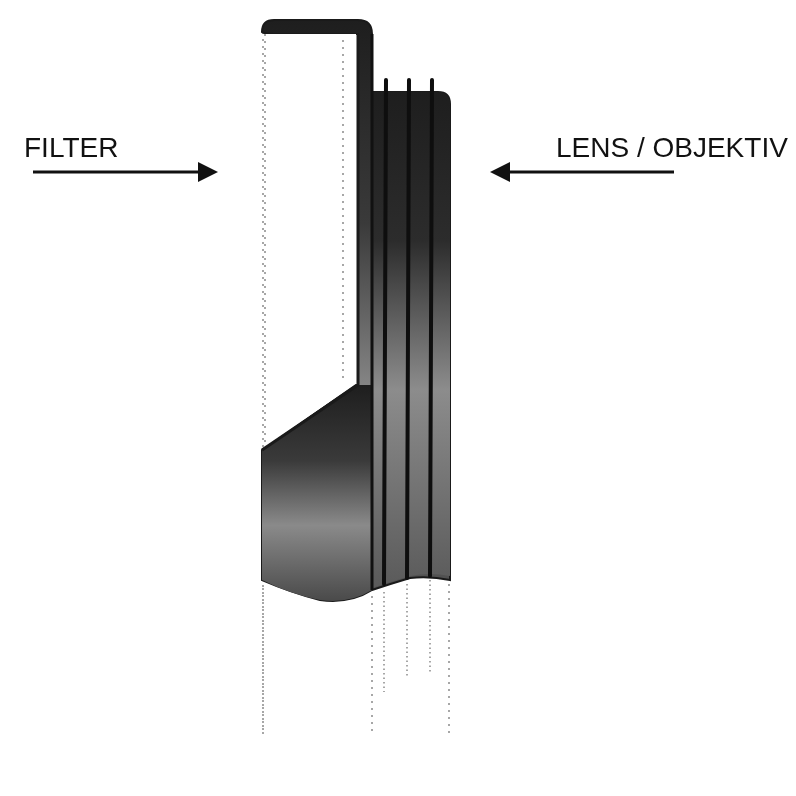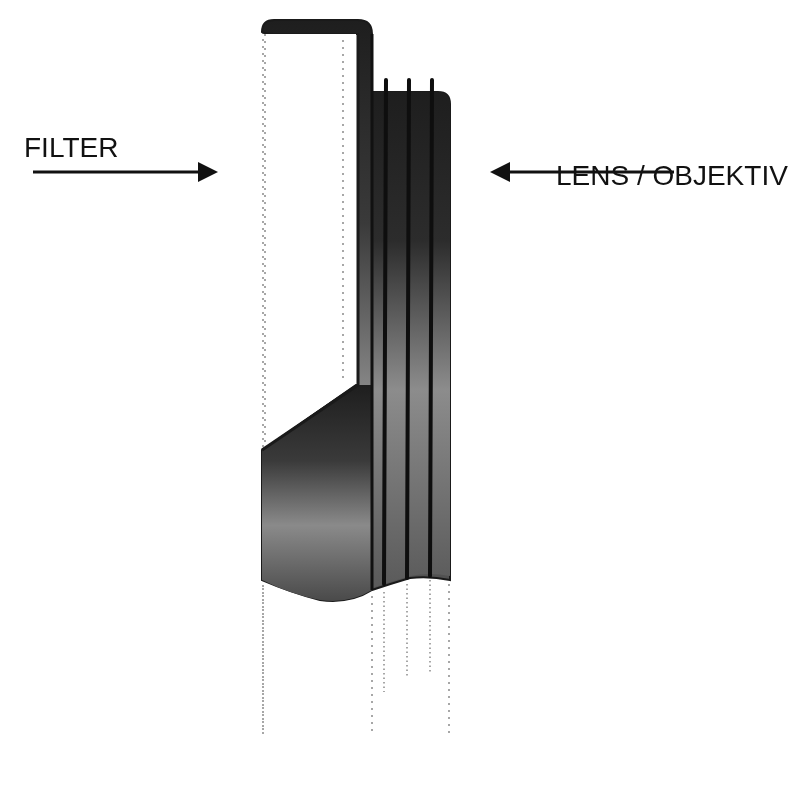--- a/index.html
+++ b/index.html
@@ -1,19 +1,19 @@
 <!DOCTYPE html>
 <html><head>
   <meta charset="utf-8">
   <style>
     html, body { margin: 0; padding: 0; background: #ffffff; }
     body { width: 796px; height: 796px; position: relative; overflow: hidden; font-family: "Liberation Sans", "DejaVu Sans", sans-serif; }
     .label { position: absolute; font-size: 28px; color: #111111; letter-spacing: 0px; white-space: nowrap; }
     #filter-label { left: 24px; top: 132px; text-align: center; }
-    #lens-label { left: 556px; top: 132px; margin-top: 28px; }
+    #lens-label { left: 556px; top: 132px; }
     svg.diagram { position: absolute; left: 0; top: 0; }
   </style>
 </head>
 <body>
 
 <div class="label" id="filter-label">FILTER</div>
 <div class="label" id="lens-label">LENS / OBJEKTIV</div>
 
 <svg class="diagram" width="796" height="796" viewBox="0 0 796 796">
   <defs>

